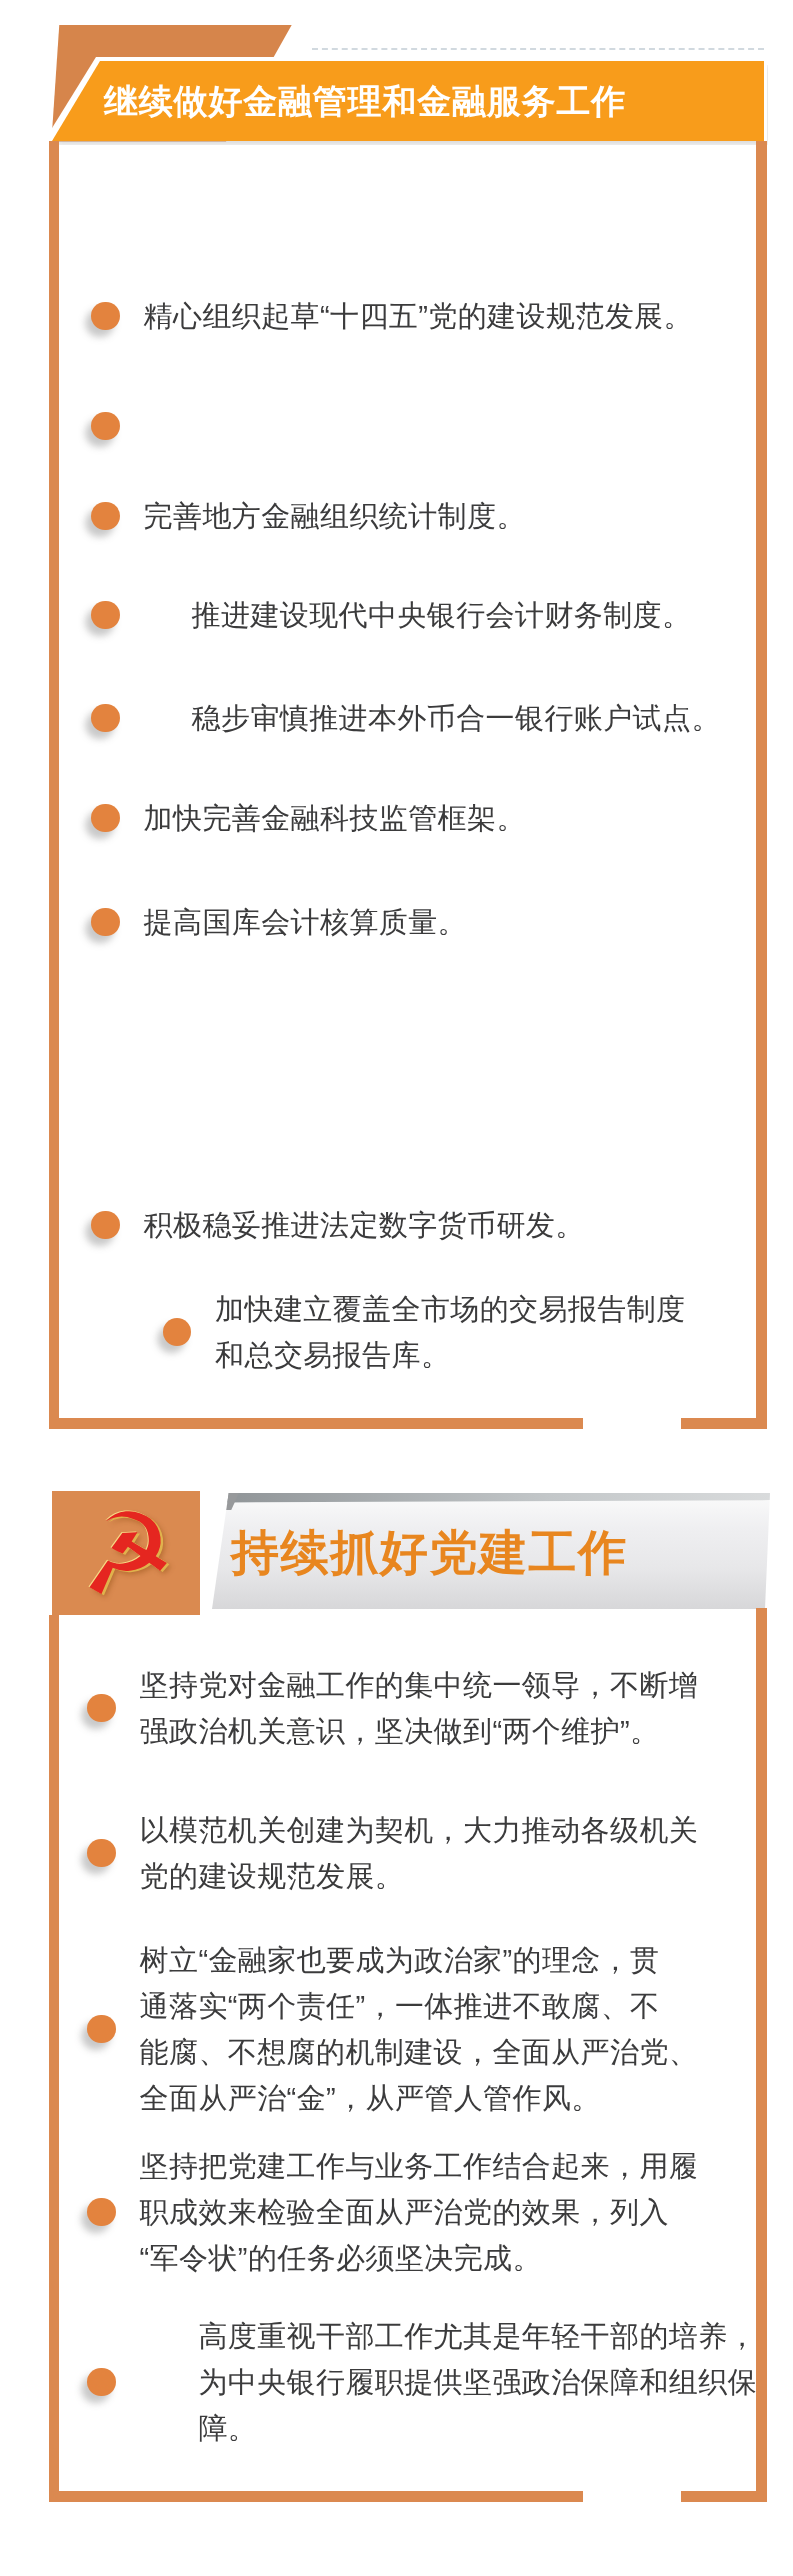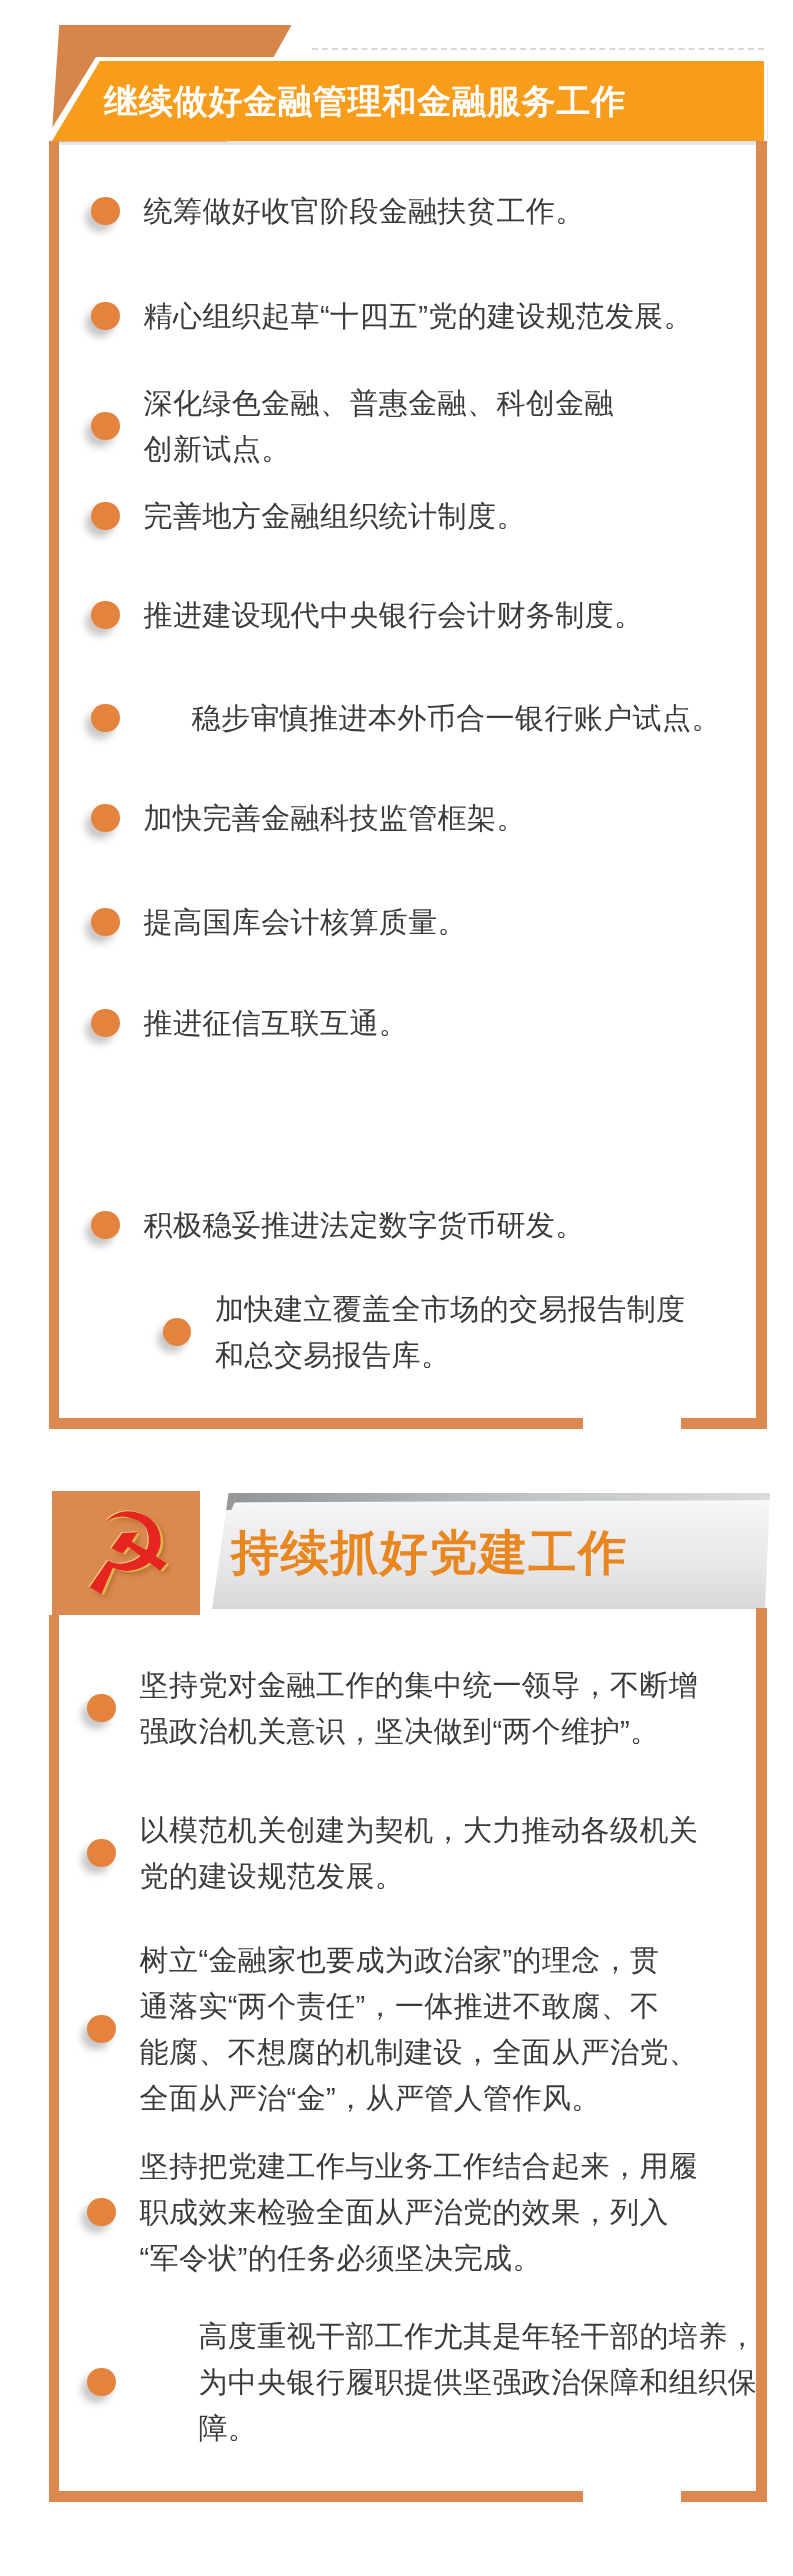--- a/index.html
+++ b/index.html
@@ -92,56 +92,46 @@
   <div class="ribbon1-white"></div>
   <div class="ribbon1">
     <div class="title1">继续做好金融管理和金融服务工作</div>
   </div>
 
   <div class="vborder" style="left:37px;top:141px;width:10.3px;height:1288px;"></div>
   <div class="vborder" style="left:744px;top:141px;width:11px;height:1288px;"></div>
   <div class="hborder" style="left:37px;top:1418px;width:534px;height:11px;"></div>
   <div class="hborder" style="left:669px;top:1418px;width:86px;height:11px;"></div>
 
-  <div class="bullet" style="top:188px;height:46px;">
-    <span class="dot"></span>
-    <div class="txt">统筹做好收官阶段金融扶贫工作。</div>
-  </div>
   <div class="bullet" style="top:293px;height:46px;">
     <span class="dot"></span>
     <div class="txt">精心组织起草“十四五”党的建设规范发展。</div>
   </div>
   <div class="bullet" style="top:380px;height:92px;">
     <span class="dot"></span>
-    <div class="txt">深化绿色金融、普惠金融、科创金融
-创新试点。</div>
   </div>
   <div class="bullet" style="top:493px;height:46px;">
     <span class="dot"></span>
     <div class="txt">完善地方金融组织统计制度。</div>
   </div>
-  <div class="bullet" style="top:592px;height:46px;">
+  <div class="bullet" style="top:592px;height:46px;gap:48px;">
     <span class="dot"></span>
     <div class="txt">推进建设现代中央银行会计财务制度。</div>
   </div>
   <div class="bullet" style="top:695px;height:46px;gap:48px;">
     <span class="dot"></span>
     <div class="txt">稳步审慎推进本外币合一银行账户试点。</div>
   </div>
   <div class="bullet" style="top:795px;height:46px;">
     <span class="dot"></span>
     <div class="txt">加快完善金融科技监管框架。</div>
   </div>
   <div class="bullet" style="top:899px;height:46px;">
     <span class="dot"></span>
     <div class="txt">提高国库会计核算质量。</div>
-  </div>
-  <div class="bullet" style="top:1000px;height:46px;">
-    <span class="dot"></span>
-    <div class="txt">推进征信互联互通。</div>
   </div>
   <div class="bullet" style="top:1202px;height:46px;">
     <span class="dot"></span>
     <div class="txt">积极稳妥推进法定数字货币研发。</div>
   </div>
   <div class="bullet" style="top:1286px;height:92px;justify-content:center;">
     <span class="dot"></span>
     <div class="txt">加快建立覆盖全市场的交易报告制度
 和总交易报告库。</div>
   </div>

